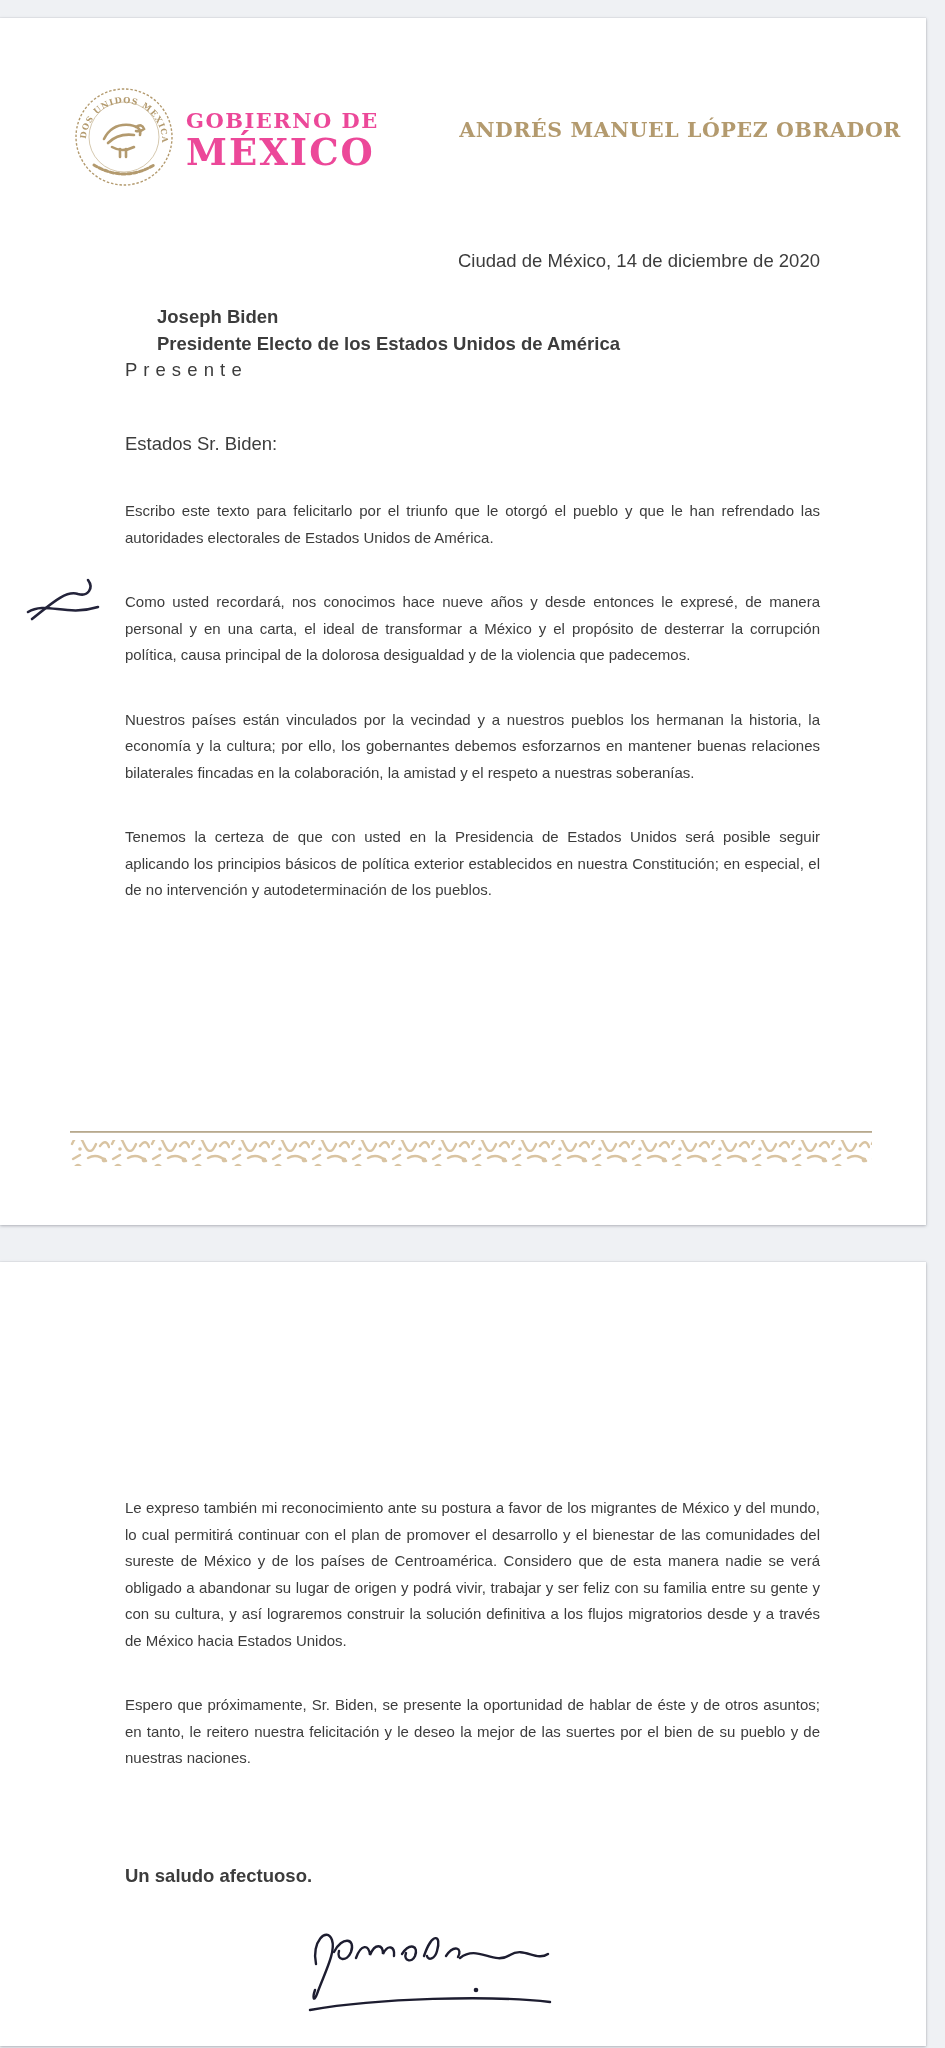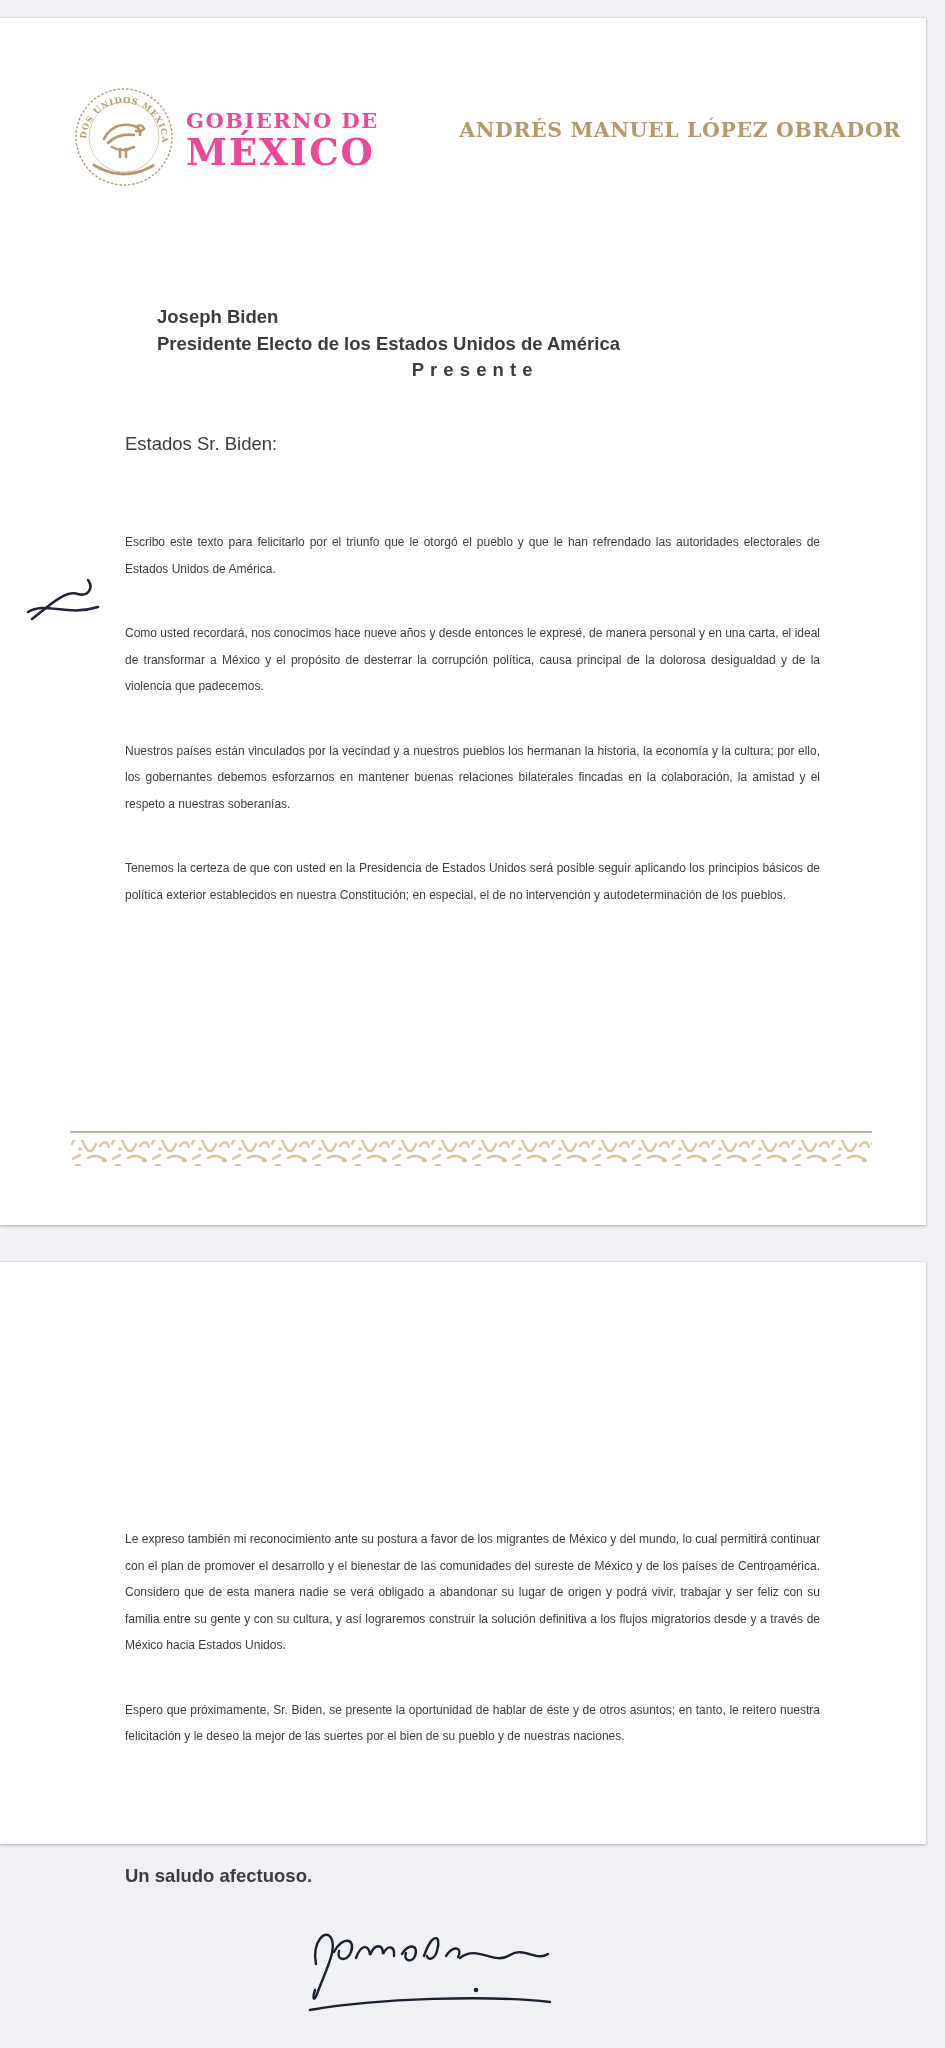--- a/index.html
+++ b/index.html
@@ -11,21 +11,21 @@
     overflow:hidden;
   }
   .page {
     position:absolute;
     left:0;
     width:926px;
     background:#ffffff;
     box-shadow:0 1px 3px rgba(70,75,90,.35), 0 0 1px rgba(70,75,90,.25);
   }
   #page-1 { top:18px; height:1207px; }
-  #page-2 { top:1262px; height:582px; }
+  #page-2 { top:1262px; height:784px; }
 
   
   .seal { position:absolute; left:74px; top:68px; width:100px; height:102px; }
   .brand {
     position:absolute; left:186px; top:92px;
     color:#ec4899;
     font-family:"DejaVu Serif", serif;
     font-weight:bold;
     line-height:1;
   }
@@ -42,23 +42,23 @@
   .president .title {
     color:#c7b794; font-size:10.5px; letter-spacing:1.1px;
     line-height:14px; margin-top:4px; font-weight:bold;
   }
 
   
   .col { position:absolute; left:125px; width:695px; color:#3c3c3c; }
   .dateline { top:232px; text-align:right; font-size:18.5px; }
   .recipient { top:286px; font-size:18.5px; line-height:26.5px; }
   .recipient .bold { font-weight:bold;margin-left:32px; }
-  .recipient .presente { font-weight:bold; letter-spacing:.5px;text-align:center; }
+  .recipient .presente { font-weight:normal; letter-spacing:.5px; }
   .salutation { top:415px; font-size:18.5px; }
-  .paragraphs { font-size:12px; line-height:26.5px; text-align:justify;margin-top:31px; }
+  .paragraphs { font-size:15px; line-height:26.5px; text-align:justify; }
   #page-1 .paragraphs { top:480px; }
   #page-2 .paragraphs { top:233px; }
   .paragraphs p { margin-bottom:38px; }
   .closing { top:603px; font-size:18.5px;font-weight:bold; }
 
   
   .margin-mark { position:absolute; left:20px; top:554px; width:84px; height:62px; }
   .signature { position:absolute; left:298px; top:648px; width:258px; height:112px; }
 
   
@@ -91,20 +91,21 @@
 
   <div class="brand">
     <div class="l1">GOBIERNO DE</div>
     <div class="l2">MÉXICO</div>
   </div>
 
   <div class="president">
     <div class="name">ANDRÉS MANUEL LÓPEZ OBRADOR</div>
   </div>
 
+  <div class="col dateline">Ciudad de México, 14 de diciembre de 2020</div>
 
   <div class="col recipient">
     <div class="bold">Joseph Biden</div>
     <div class="bold">Presidente Electo de los Estados Unidos de América</div>
     <div class="presente">P r e s e n t e</div>
   </div>
 
   <div class="col salutation">Estados Sr. Biden:</div>
 
   <div class="col paragraphs">

